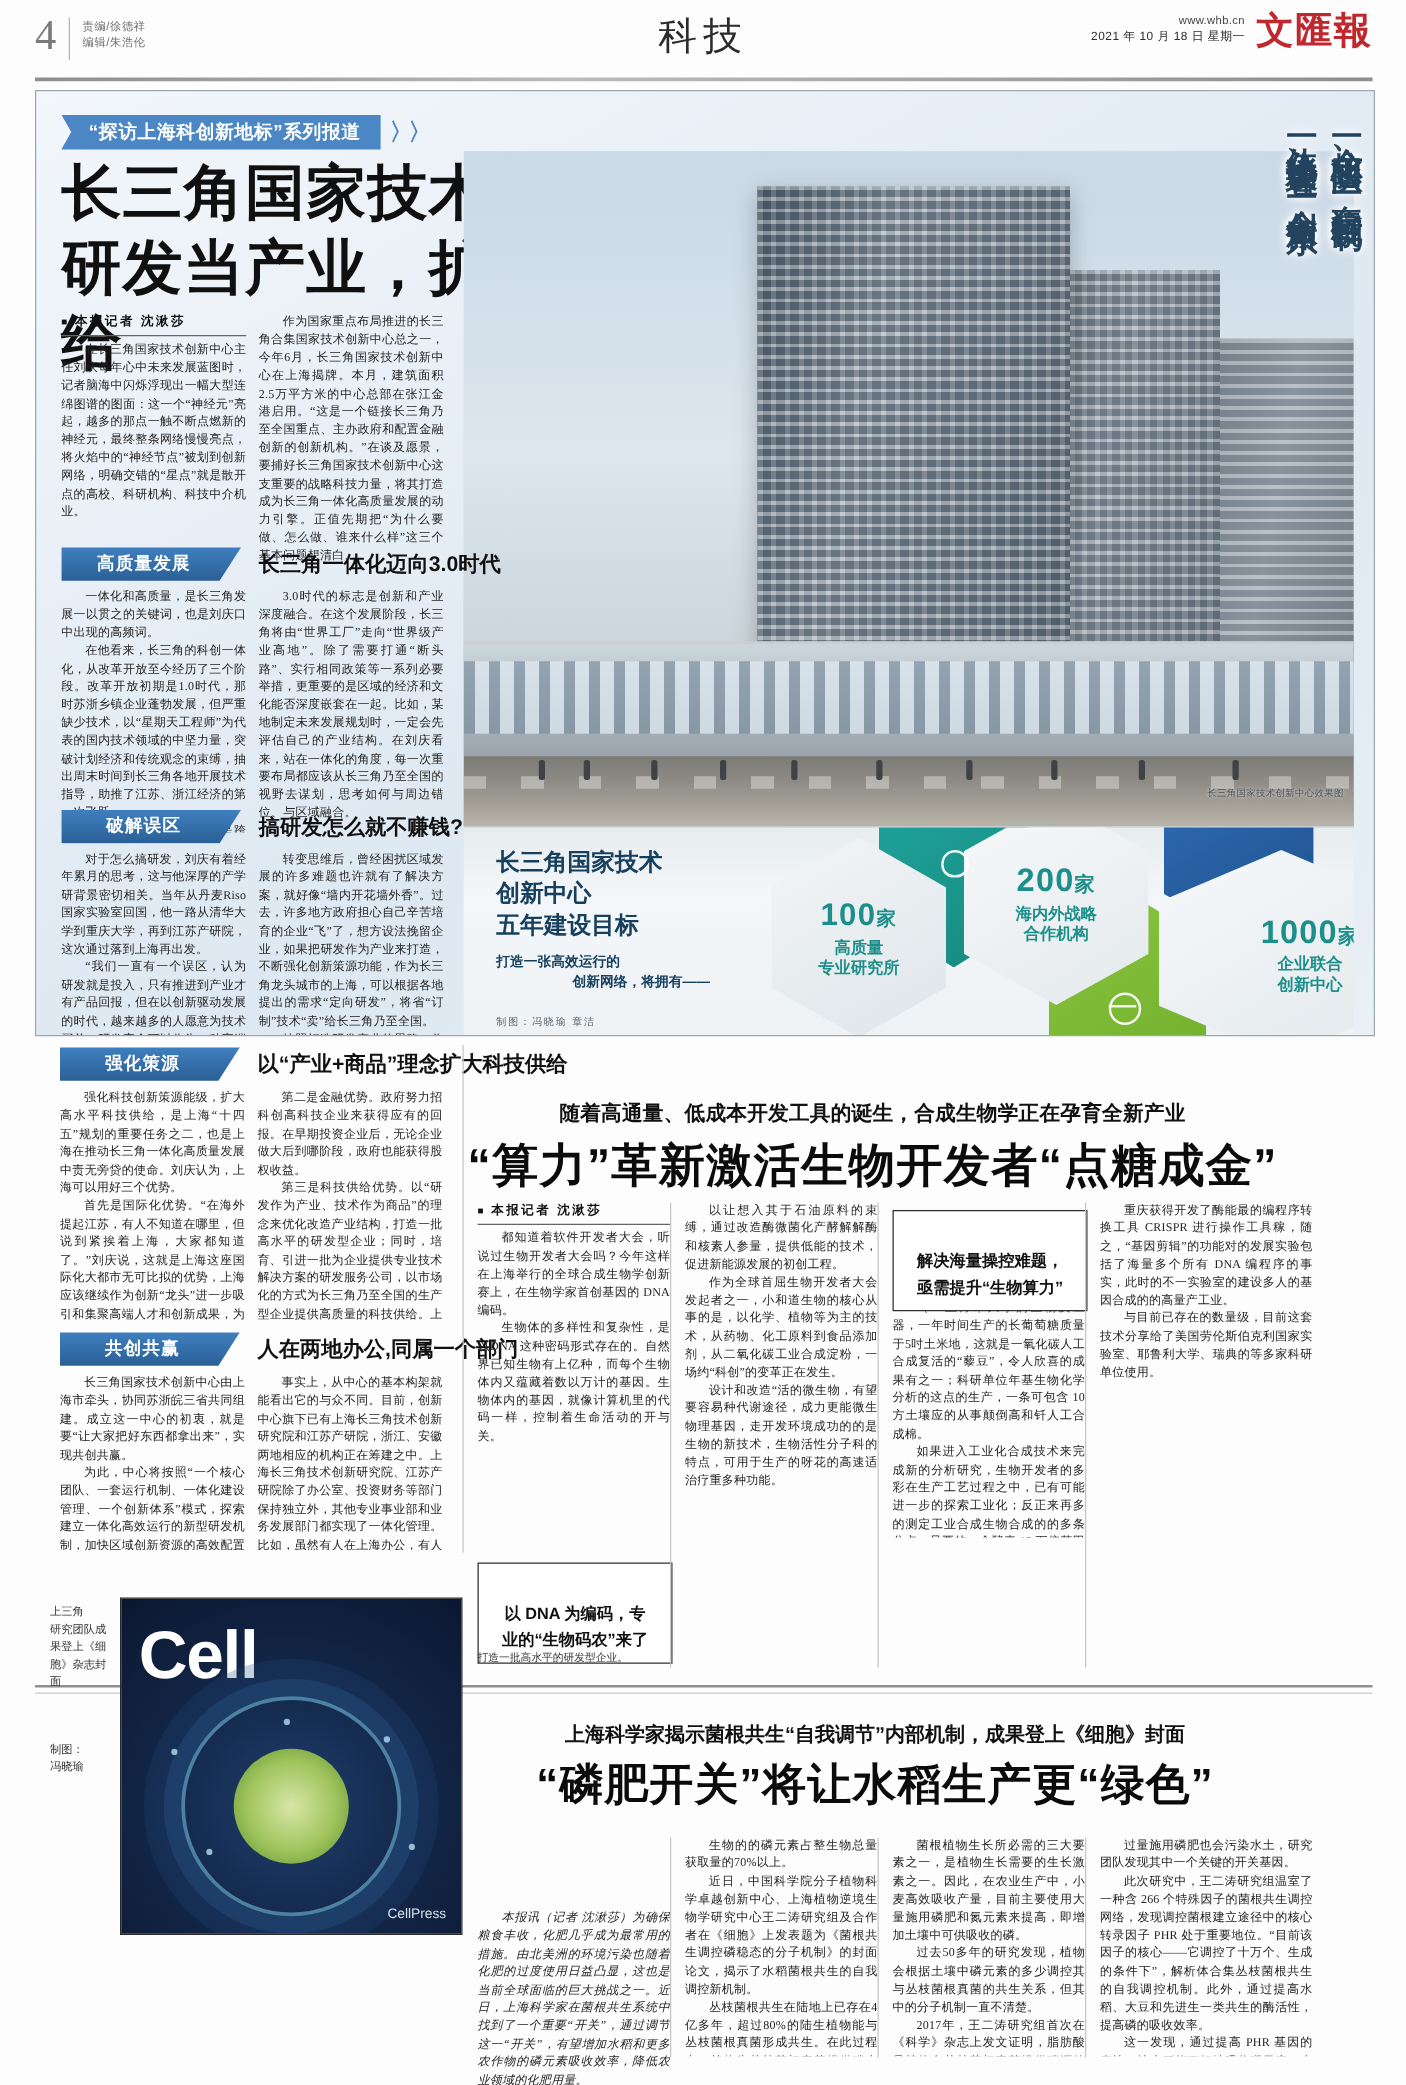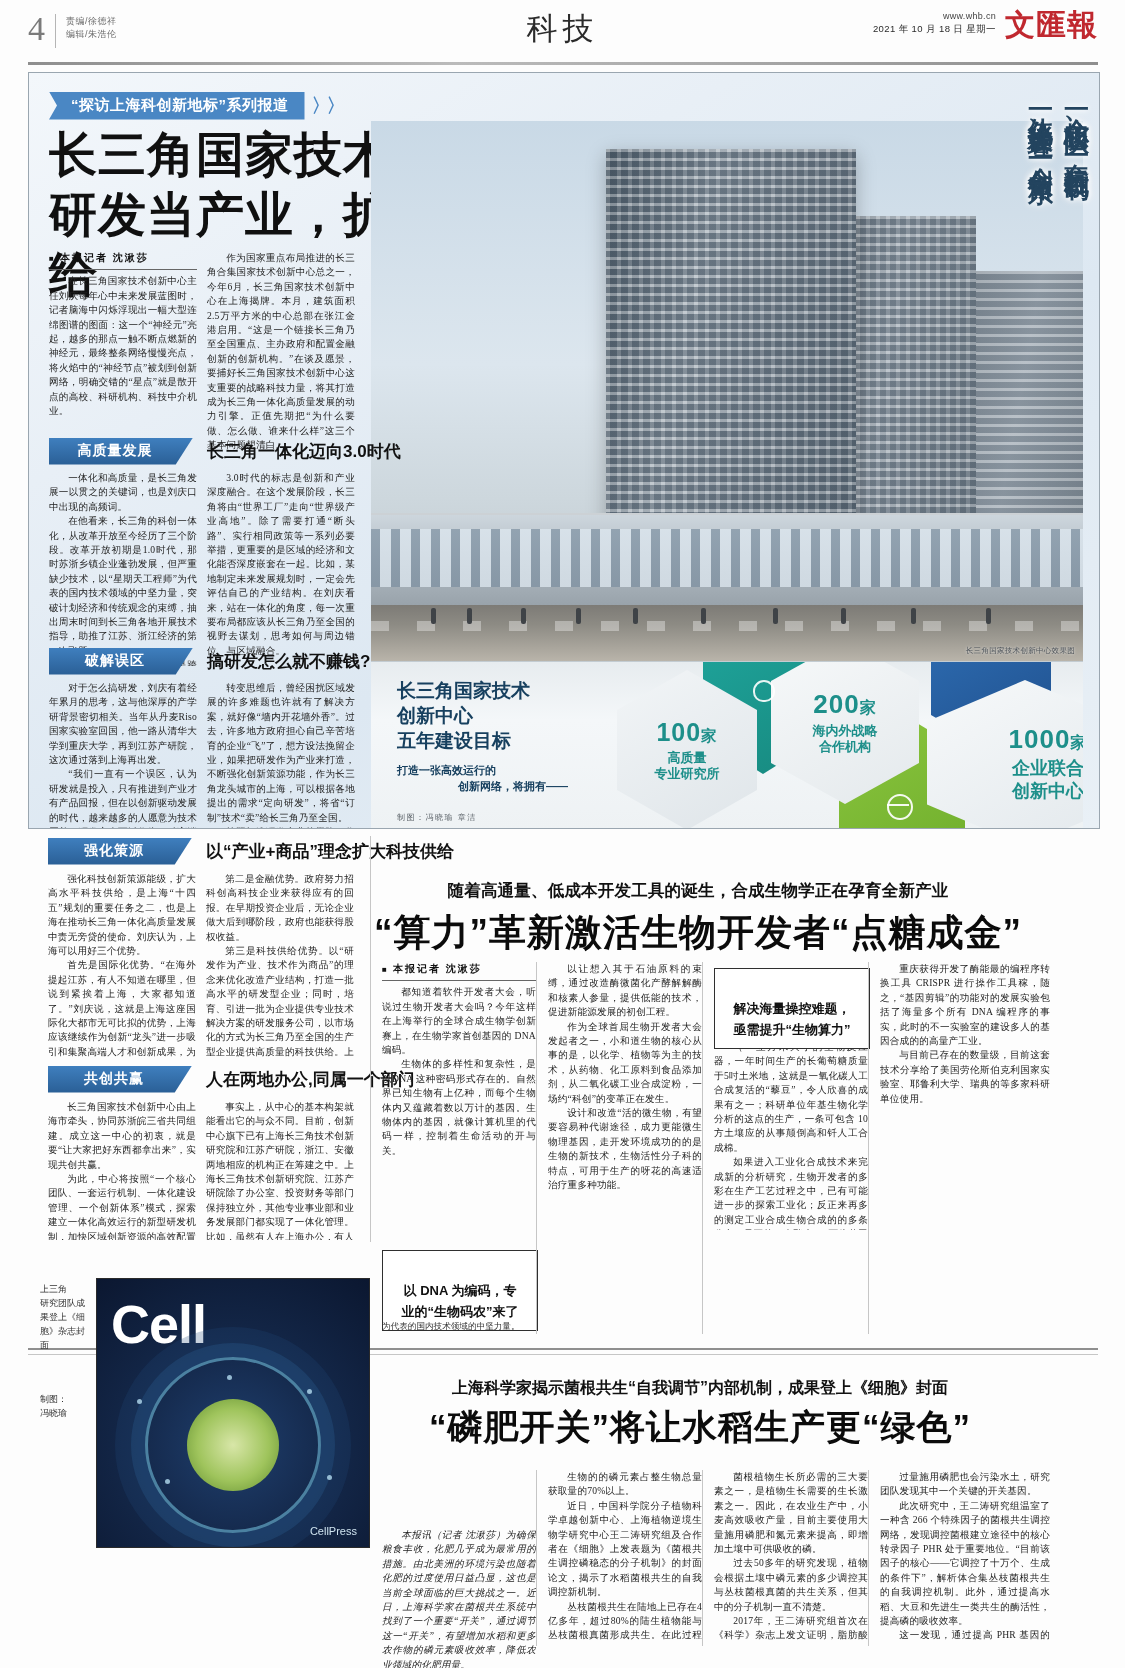--- a/index.html
+++ b/index.html
@@ -142,21 +142,21 @@
   .plaza{
     position:absolute;left:0;right:0;top:484px;bottom:0;
     background:linear-gradient(to bottom,#7d7b76,#8d8b84 35%,#b9b4aa 100%);
   }
   .plaza .strip{
     position:absolute;left:0;right:0;top:16px;height:10px;
     background:repeating-linear-gradient(to right,rgba(255,255,255,.35) 0 18px,transparent 18px 46px);
   }
   .ped{position:absolute;width:5px;height:16px;background:#3f4347;border-radius:2px;top:3px;}
   .photo-credit{
-    position:absolute;right:8px;bottom:5px;font-size:7.5px;color:#4a5057;
+    position:absolute;right:8px;bottom:21px;font-size:7.5px;color:#4a5057;
     font-family:Liberation Serif, serif;letter-spacing:.3px;
     text-shadow:0 0 3px rgba(255,255,255,.8);
   }
 
   
   .infographic{
     position:absolute;left:342px;top:588px;width:712px;height:166px;
     background:linear-gradient(to bottom,#e7ecef 0%,#f4f7f9 35%,#eef2f4 100%);
     border-top:1px solid #c3ccd2;
     overflow:hidden;
@@ -190,21 +190,21 @@
   .hex-a .hex-num{font-size:25px;color:#1d8f8a;}
   .hex-a .hex-cap{font-size:13px;color:#1d8f8a;margin-top:3px;}
   .hex-teal{left:332px;top:-38px;width:120px;height:150px;background:linear-gradient(150deg,#1fa59c,#17897f);}
   .hex-b{left:400px;top:-22px;width:148px;height:164px;background:linear-gradient(150deg,#f7f9fa,#e4e9ec);}
   .hex-b .hex-num{font-size:26px;color:#1d8f8a;}
   .hex-b .hex-cap{font-size:13px;color:#1d8f8a;margin-top:3px;}
   .hex-green{left:468px;top:52px;width:126px;height:152px;background:linear-gradient(150deg,#8cc63f,#6fae2c);}
   .hex-blue{left:560px;top:-52px;width:120px;height:140px;background:linear-gradient(150deg,#2f6fb5,#1f4f8c);}
   .hex-c{left:556px;top:18px;width:150px;height:166px;background:linear-gradient(150deg,#f7f9fa,#e2e8ec);padding-left:46px;}
   .hex-c .hex-num{font-size:26px;color:#1d8f8a;}
-  .hex-c .hex-cap{font-size:18px;color:#1d8f8a;margin-top:2px;}
+  .hex-c .hex-cap{font-size:13px;color:#1d8f8a;margin-top:2px;}
   .bulb{
     position:absolute;left:382px;top:18px;width:18px;height:18px;
     border:2px solid rgba(255,255,255,.9);border-radius:50% 50% 45% 45%;
   }
   .globe{
     position:absolute;left:516px;top:132px;width:22px;height:22px;
     border:2px solid rgba(255,255,255,.92);border-radius:50%;
   }
   .globe:after{
     content:"";position:absolute;left:-2px;top:8px;width:22px;height:2px;background:rgba(255,255,255,.92);
@@ -528,21 +528,21 @@
   <div class="quotebox" style="left:714px;top:968px;width:134px;white-space:pre-line;">
     <span>解决海量操控难题，
 亟需提升“生物算力”</span>
   </div>
 
   <div class="quotebox" style="left:382px;top:1250px;width:134px;white-space:pre-line;">
     <span>以 DNA 为编码，专
 业的“生物码农”来了</span>
   </div>
 
-  <div class="photo-cap-small" style="left:382px;top:1320px;width:150px;">为代表的国内技术领域的中坚力量。</div>
+  <div class="photo-cap-small" style="left:382px;top:1320px;width:150px;">打造一批高水平的研发型企业。</div>
 
   <div class="col" style="left:548px;top:1236px;width:154px;height:96px;overflow:hidden;">
     <p></p>
   </div>
 
   <div class="vline" style="left:536px;top:962px;height:372px;"></div>
   <div class="vline" style="left:702px;top:962px;height:372px;"></div>
   <div class="vline" style="left:868px;top:962px;height:372px;"></div>
 
   <div class="bot-rule" style="top:1348px;"></div>

